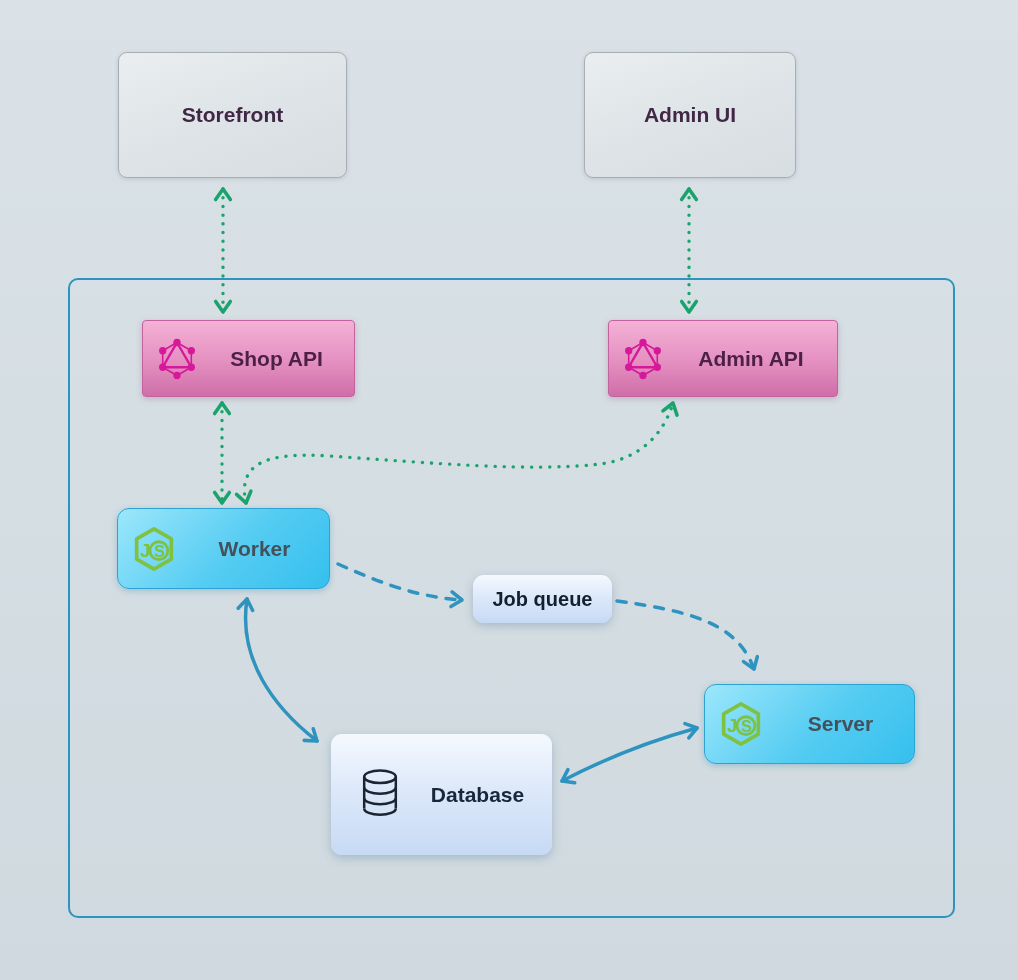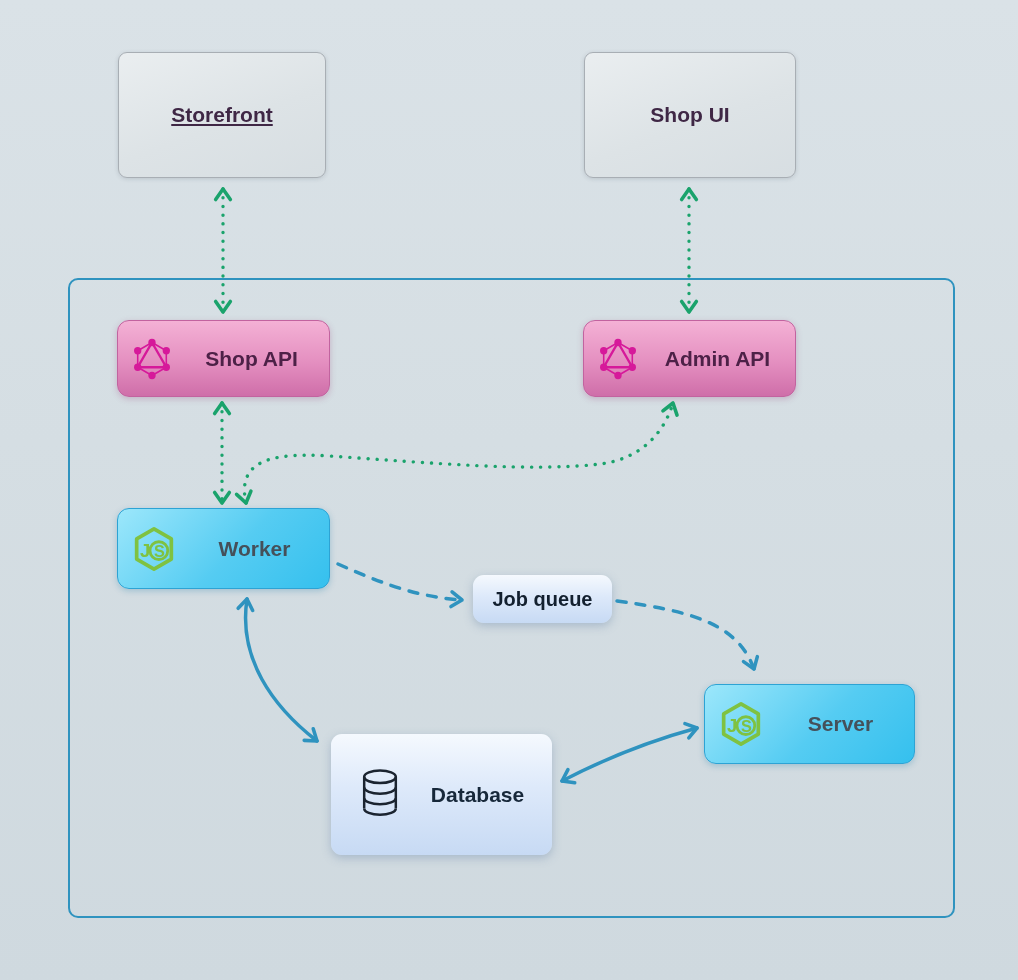--- a/index.html
+++ b/index.html
@@ -23,24 +23,25 @@
     justify-content:center;
     background:linear-gradient(160deg,#eaeef0 0%,#dde3e6 55%,#d7dee2 100%);
     border:1.5px solid #a8aeb4;
     border-radius:9px;
     color:#3f2745;font-size:21px;
     box-shadow:0 1px 4px rgba(60,70,90,.18);
   }
   .api-box{
     background:linear-gradient(180deg,#f4b1d5 0%,#e48fc0 55%,#cf6ea9 100%);
     border:1.5px solid #c2639f;
-    border-radius:12px;
+    border-radius:4px;
     color:#4d2147;font-size:21px;
     padding-left:12px;
     box-shadow:0 2px 6px rgba(150,60,120,.28);
+    margin-left:25px;
   }
   .node-box{
     background:linear-gradient(135deg,#9ce7fb 0%,#55ccf2 55%,#35c0ee 100%);
     border:1.5px solid #2da3d4;
     border-radius:12px;
     color:#45505a;font-size:21px;
     padding-left:10px;
     box-shadow:0 2px 6px rgba(0,110,160,.25);
   }
   .soft-box{
@@ -59,26 +60,26 @@
     background:transparent;
   }
 </style>
 </head>
 <body>
 
 <div class="stage">
 
   <div class="frame"></div>
 
-  <div class="node plain-box" style="left:118px;top:52px;width:208px;height:126px;text-decoration:underline;">
+  <div class="node plain-box" style="left:118px;top:52px;width:229px;height:126px;">
     <span class="label">Storefront</span>
   </div>
 
   <div class="node plain-box" style="left:584px;top:52px;width:212px;height:126px;">
-    <span class="label">Shop UI</span>
+    <span class="label">Admin UI</span>
   </div>
 
   <div class="node api-box" style="left:117px;top:320px;width:213px;height:77px;">
     <span class="icon">
       <svg width="44" height="44" viewBox="0 0 48 48">
         <g stroke="#d6199a" fill="none" stroke-width="1.7">
           <polygon points="24,6 39.6,15 39.6,33 24,42 8.4,33 8.4,15"></polygon>
           <polygon points="24,6 39.6,33 8.4,33" stroke-width="2.6"></polygon>
         </g>
         <g fill="#d6199a">
@@ -87,21 +88,21 @@
           <circle cx="39.6" cy="33" r="4"></circle>
             <circle cx="24" cy="42" r="4"></circle>
           <circle cx="8.4" cy="33" r="4"></circle>
             <circle cx="8.4" cy="15" r="4"></circle>
         </g>
       </svg>
     </span>
     <span class="label">Shop API</span>
   </div>
 
-  <div class="node api-box" style="left:583px;top:320px;width:213px;height:77px;">
+  <div class="node api-box" style="left:583px;top:320px;width:230px;height:77px;">
     <span class="icon">
       <svg width="44" height="44" viewBox="0 0 48 48">
         <g stroke="#d6199a" fill="none" stroke-width="1.7">
           <polygon points="24,6 39.6,15 39.6,33 24,42 8.4,33 8.4,15"></polygon>
           <polygon points="24,6 39.6,33 8.4,33" stroke-width="2.6"></polygon>
         </g>
         <g fill="#d6199a">
           <circle cx="24" cy="6" r="4"></circle>
             <circle cx="39.6" cy="15" r="4"></circle>
           <circle cx="39.6" cy="33" r="4"></circle>

